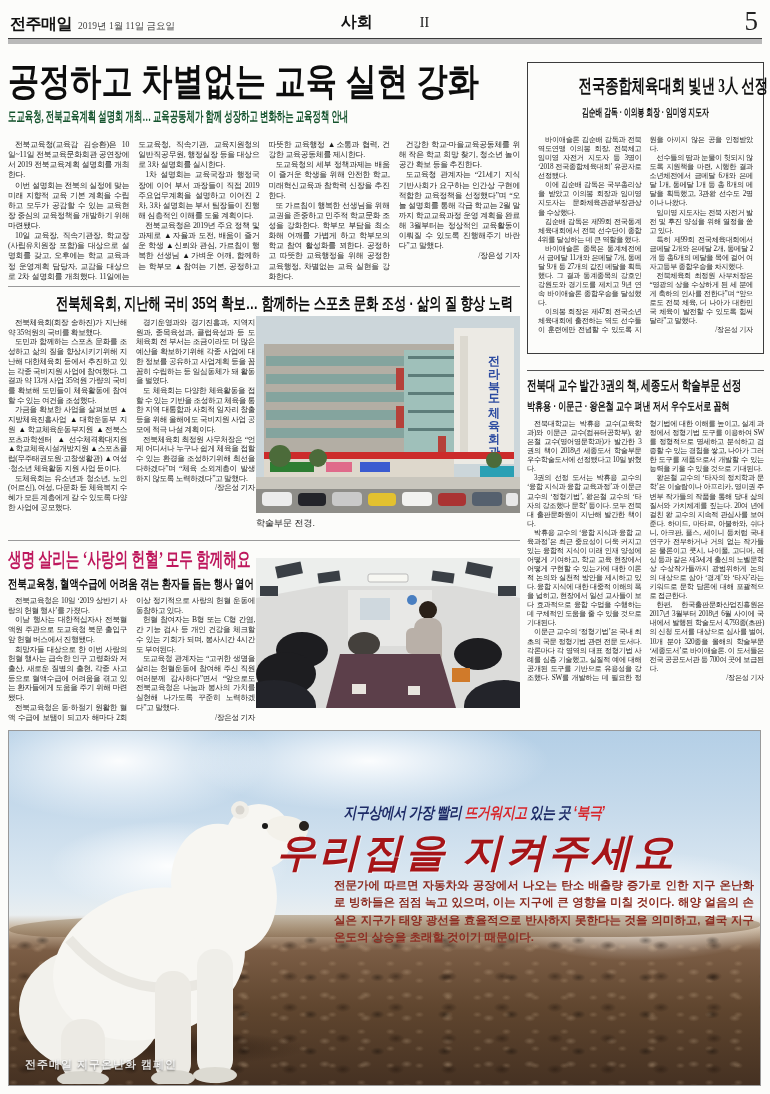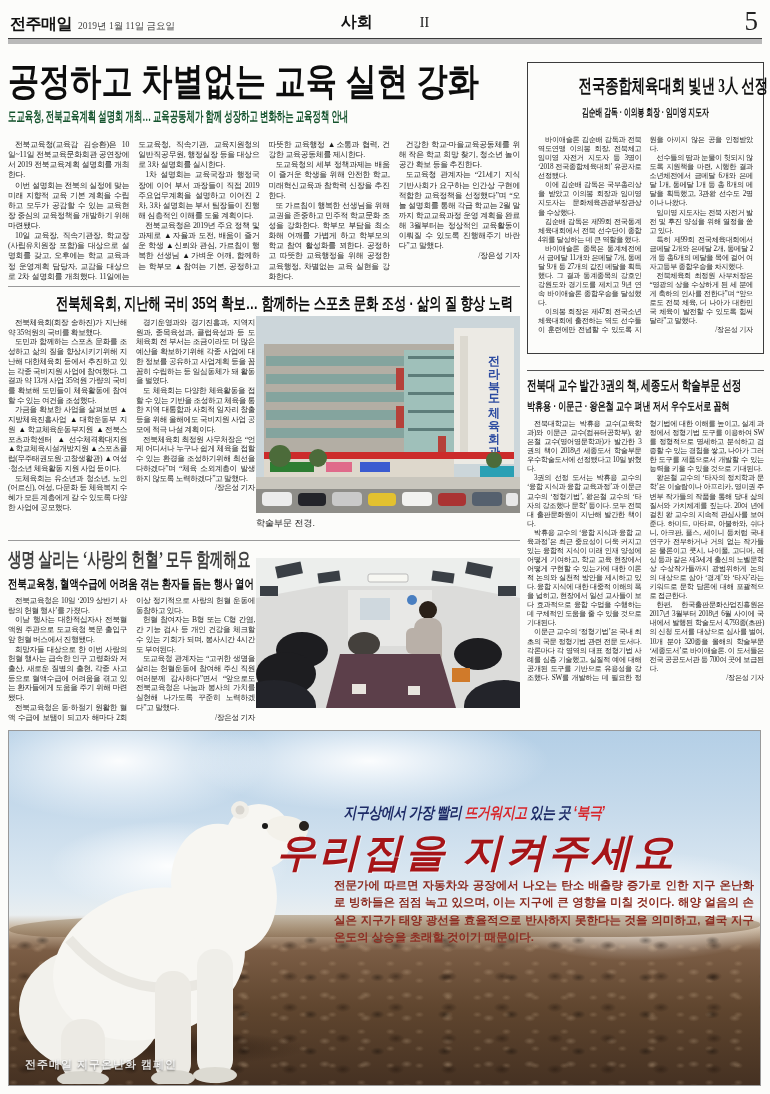--- a/index.html
+++ b/index.html
@@ -44,21 +44,21 @@
 
   
   #a2-h { position:absolute; left:8px; top:292px; width:512px; font-family:"Liberation Sans",sans-serif; font-weight:bold; font-size:17px; color:#0d0d0d;margin-left:48px; }
   #a2-h .cond { transform:scaleX(0.72); }
   #a2-body { position:absolute; left:8px; top:318px; width:247px; columns:2; column-gap:9px; font-size:7.6px; line-height:1.28; letter-spacing:-0.3px; }
   .photo { position:absolute; background:#dfe3e4; }
   #photo1 { left:256px; top:316px; width:264px; height:197px; }
   #photo1-cap { position:absolute; left:256px; top:517px; width:264px; font-family:"Liberation Sans",sans-serif; font-size:9px; color:#222; }
 
   
-  #a3-h { position:absolute; left:8px; top:546px; width:300px; font-weight:bold; font-size:20px; color:#404040; }
+  #a3-h { position:absolute; left:8px; top:546px; width:300px; font-weight:bold; font-size:20px; color:#be185d; }
   #a3-h .cond { transform:scaleX(0.68); }
   #a3-sub { position:absolute; left:8px; top:576px; width:260px; font-family:"Liberation Sans",sans-serif; font-weight:bold; font-size:12.5px; color:#111; }
   #a3-sub .cond { transform:scaleX(0.75); }
   #a3-body { position:absolute; left:8px; top:596px; width:247px; columns:2; column-gap:9px; font-size:7.6px; line-height:1.28; letter-spacing:-0.3px; }
   #photo2 { left:256px; top:558px; width:264px; height:150px; }
   #photo2-cap { position:absolute; left:256px; top:712px; width:264px; font-family:"Liberation Sans",sans-serif; font-size:9px; color:#222;margin-top:24px; }
 
   
   #a4-h { position:absolute; left:527px; top:377px; width:237px; font-weight:bold; font-size:14px; color:#111; }
   #a4-h .cond { transform:scaleX(0.68); }

